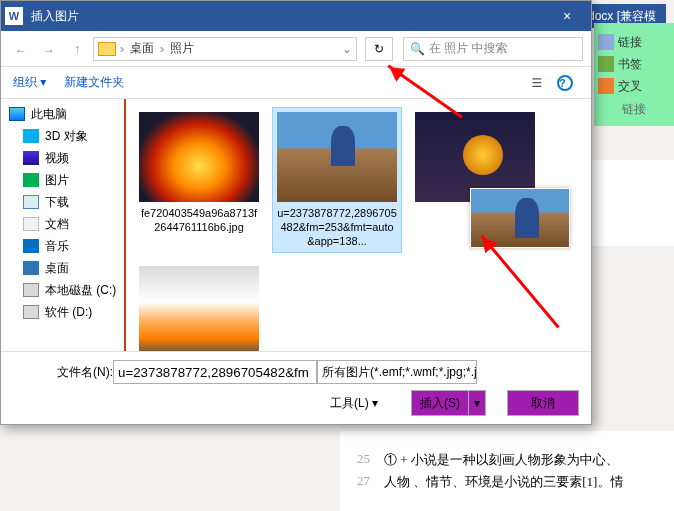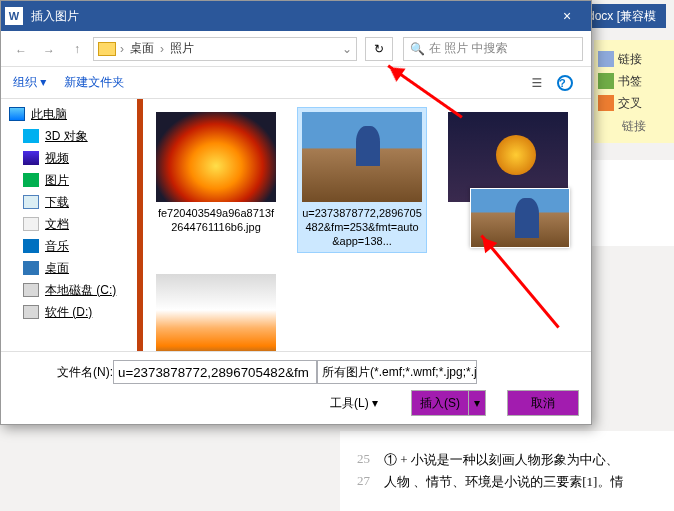--- a/index.html
+++ b/index.html
@@ -16,34 +16,34 @@
 .crumb { color: #333; padding: 0 2px; }
 .crumb-sep { color: #888; }
 .refresh { width: 28px; height: 24px; border: 1px solid #ccc; display: flex; align-items: center; justify-content: center; margin-left: 4px; }
 .searchbox { width: 180px; height: 24px; border: 1px solid #ccc; display: flex; align-items: center; padding: 0 6px; color: #888; margin-left: 6px; gap: 4px; }
 .toolbar { height: 32px; display: flex; align-items: center; padding: 0 12px; border-bottom: 1px solid #e0e0e0; }
 .toolbar .link { color: #15c; cursor: pointer; margin-right: 18px; }
 .toolbar .spacer { flex: 1; }
 .toolbar .iconbtn { width: 28px; height: 22px; border: 1px solid transparent; display: flex; align-items: center; justify-content: center; cursor: pointer; color: #555; }
 .toolbar .help { color: #0078d4; font-weight: bold; border: 2px solid #0078d4; border-radius: 50%; width: 16px; height: 16px; font-size: 11px; }
 .body { flex: 1; display: flex; overflow: hidden; }
-.tree { width: 142px; border-right: 6px solid #c2410c; overflow-y: auto; padding: 4px 0; text-decoration: underline; }
+.tree { width: 125px; border-right: 2px solid #c2410c; overflow-y: auto; padding: 4px 0; }
 .tree-item { display: flex; align-items: center; height: 22px; padding-left: 8px; gap: 6px; cursor: pointer; }
 .tree-item.sub { padding-left: 22px; }
 .ticon { width: 16px; height: 14px; flex-shrink: 0; }
 .ticon.pc { background: linear-gradient(#5ac8fa,#007aff); border: 1px solid #0051a8; }
 .ticon.cube { background: #00b0f0; }
 .ticon.vid { background: linear-gradient(#4a2de8,#270d8a); }
 .ticon.pic { background: #00b050; }
 .ticon.doc { background: #f2f2f2; border: 1px solid #bbb; }
 .ticon.dl { background: #dbeef4; border:1px solid #4f81bd; }
 .ticon.mus { background: #0070c0; }
 .ticon.desk { background: #2e75b6; }
 .ticon.drive { background: #d9d9d9; border: 1px solid #888; }
-.files { flex: 1; overflow: auto; padding: 8px; display: flex; flex-wrap: wrap; align-content: flex-start; gap: 16px; position: relative; }
+.files { flex: 1; overflow: auto; padding: 8px; display: flex; flex-wrap: wrap; align-content: flex-start; gap: 8px; position: relative; }
 .file-item { width: 130px; display: flex; flex-direction: column; align-items: center; padding: 4px; border: 1px solid transparent; cursor: pointer; }
 .file-item.selected { background: #cce8ff; border: 1px solid #99d1ff; }
 .thumb { width: 120px; height: 90px; background: #222; display: flex; align-items: center; justify-content: center; overflow: hidden; }
 .fire { width:100%; height:100%; background: radial-gradient(ellipse at center 60%, #ffdf4a 0%, #ff8c00 30%, #c41e00 55%, #1a1a2e 75%); }
 .kiki { width:100%; height:100%; background: linear-gradient(#5a9bd4 0%, #5a9bd4 40%, #a67c52 41%, #734d26 100%); position: relative; }
 .kiki::after { content:''; position:absolute; top:15%; left:45%; width:24px; height:40px; background:#2a4d8f; border-radius:40% 40% 0 0; }
 .night { width:100%; height:100%; background: linear-gradient(#1a1a3e, #3a2a4e); position:relative; }
 .night::after{content:'';position:absolute;top:25%;left:40%;width:40px;height:40px;background:radial-gradient(#ffcc33,#cc6600);border-radius:50%;}
 .sunset { width:100%; height:100%; background: linear-gradient(#d9d9d9 0%, #fff 40%, #ffb366 60%, #ff8000 80%, #4d4d4d 100%); }
 .fname { text-align: center; font-size: 11px; line-height: 14px; margin-top: 4px; max-width: 120px; word-break: break-all; }
@@ -54,21 +54,21 @@
 .frow input { width: 204px; }
 .frow .combo { width: 160px; display: flex; align-items: center; justify-content: space-between; padding:0 4px; white-space:nowrap; overflow:hidden; cursor:pointer; }
 .btnrow { display: flex; justify-content: flex-end; align-items: center; gap: 21px; }
 .btn { height: 26px; min-width: 72px; border: 1px solid #adadad; background: #a21caf; cursor: pointer; display: flex; align-items: center; justify-content: center; padding: 0 8px; font-size:12px; }
 .btn.split { min-width: 56px; border-right: none; }
 .btn.drop { min-width: 18px; padding: 0; }
 .btngroup { display: flex; }
 
 .bg { position: absolute; right: 0; top: 0; width: 674px; height: 511px; background: #f3f2f1; z-index: 1; }
 .bg-title { position:absolute; top:4px; right:8px; color:#fff; background:#2b579a; padding:4px 10px; font-size:12px; width:100%; text-align:right; height:24px; }
-.bg-ribbon { position:absolute; top:40px; right:0; width: 80px; background:#fef9c3; padding:8px 4px; }
+.bg-ribbon { position:absolute; top:23px; right:0; width: 80px; background:#86efac; padding:8px 4px; }
 .rb-item { display:flex; align-items:center; gap:4px; height:22px; font-size:12px; color:#333; }
 .rb-icon { width:16px; height:16px; }
 .bg-doc { position:absolute; top:160px; right:0; width: 280px; background:#fff; padding:10px; font-size:13px; line-height:22px; color:#333; font-family: "SimSun", serif; }
 .bg-lines { position:absolute; bottom:0; left:340px; width:340px; background:#fff; padding:18px 0; }
 .bg-lines .row { display:flex; gap:14px; font-family:"SimSun",serif; font-size:13px; padding:2px 0; }
 .bg-lines .num { color:#aaa; width:30px; text-align:right; }
 .preview { position:absolute; left:470px; top:188px; width:100px; height:60px; z-index:20; border:1px solid #fff; box-shadow:0 0 4px rgba(0,0,0,0.3); }
 .arrow { position:absolute; z-index:30; background:#ff0000; }
 .arrow1 { left:380px; top:90px; width:90px; height:3px; transform:rotate(35deg); }
 .arrow1::after { content:''; position:absolute; left:-6px; top:-6px; border:8px solid transparent; border-right:14px solid #ff0000; }

